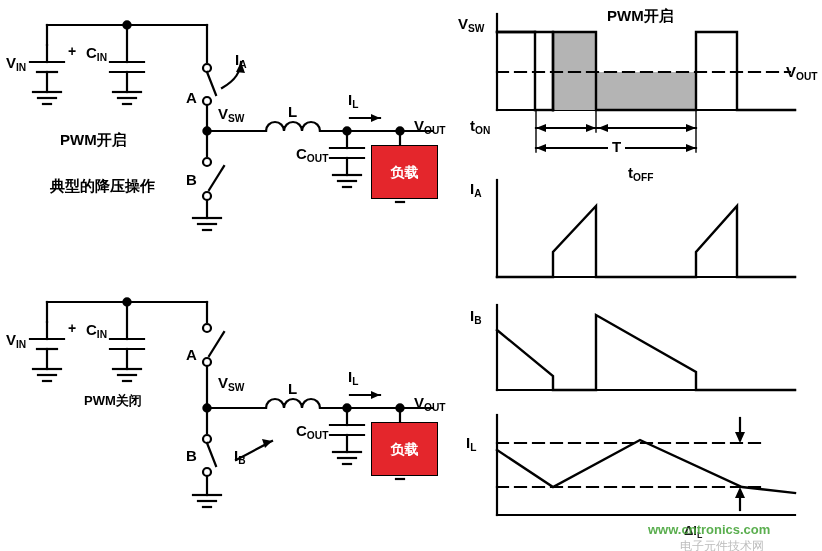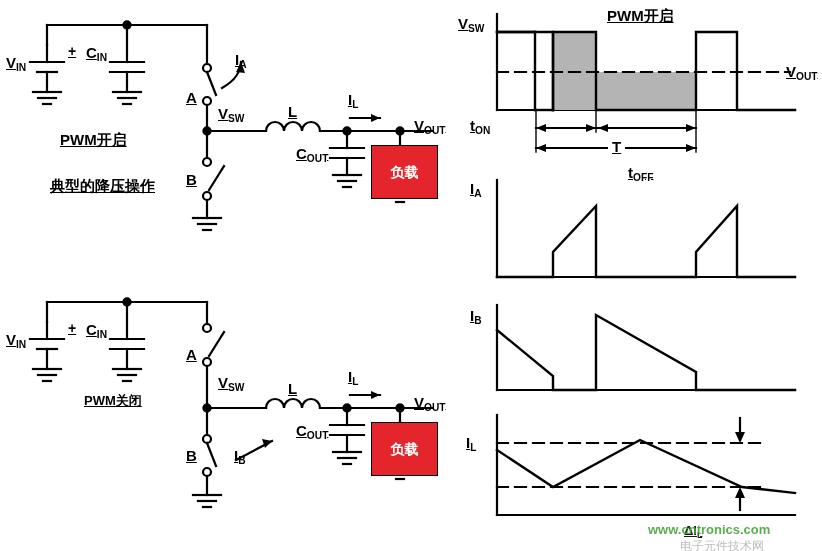--- a/index.html
+++ b/index.html
@@ -1,20 +1,20 @@
 <!DOCTYPE html>
 <html><head>
 <meta charset="utf-8">
 <style>
   html,body{margin:0;padding:0;background:#ffffff;}
   body{width:822px;height:551px;position:relative;overflow:hidden;
        font-family:"Liberation Sans",sans-serif;color:#000;}
   .stage{position:absolute;left:0;top:0;width:822px;height:551px;}
   svg{position:absolute;left:0;top:0;width:822px;height:551px;}
-  .lbl{position:absolute;white-space:nowrap;font-weight:bold;line-height:1;text-decoration:underline;}
+  .lbl{position:absolute;white-space:nowrap;font-weight:bold;line-height:1;}
   .lbl sub{font-size:0.68em;font-weight:bold;vertical-align:baseline;position:relative;top:3px;}
   .load{position:absolute;background:#e4262c;color:#fff;font-weight:bold;
         border:1px solid #000;text-align:center;line-height:1;padding:19px 5px;}
   .wm{position:absolute;color:#49a63c;font-family:"Liberation Sans",sans-serif;
       font-size:13px;font-weight:bold;opacity:.9;}
   .wm2{position:absolute;color:#bdbdbd;font-size:12px;}
 </style>
 </head>
 <body>
 

